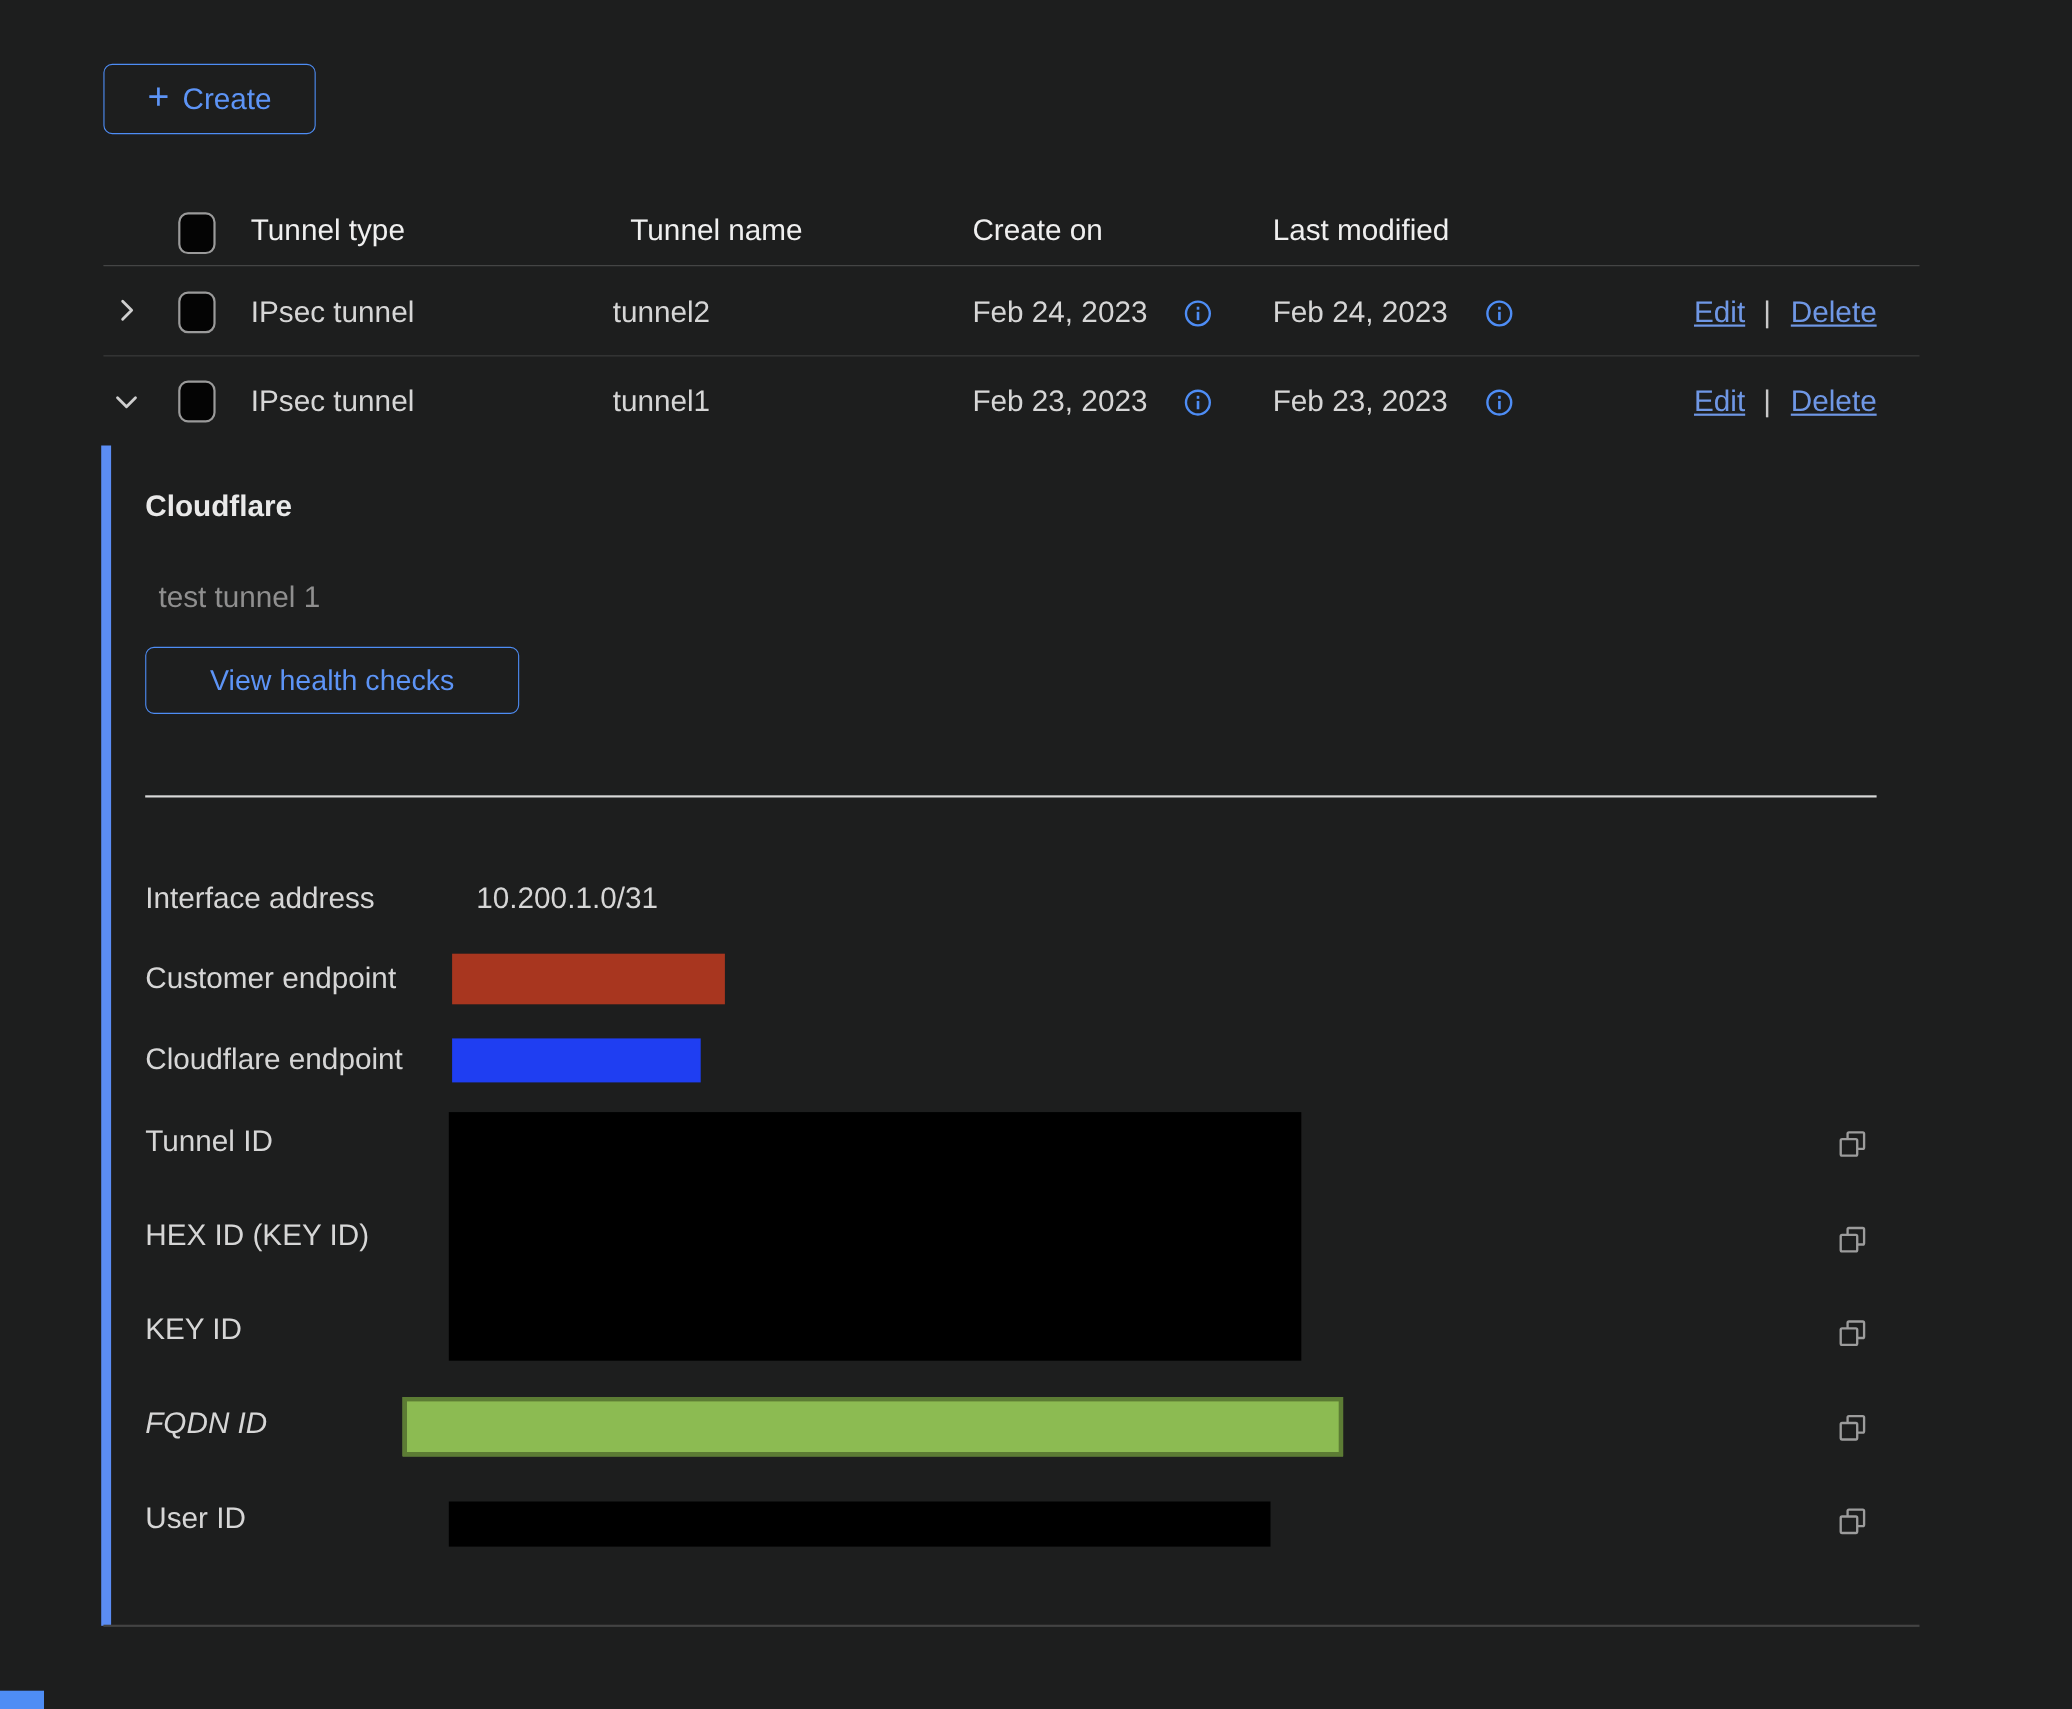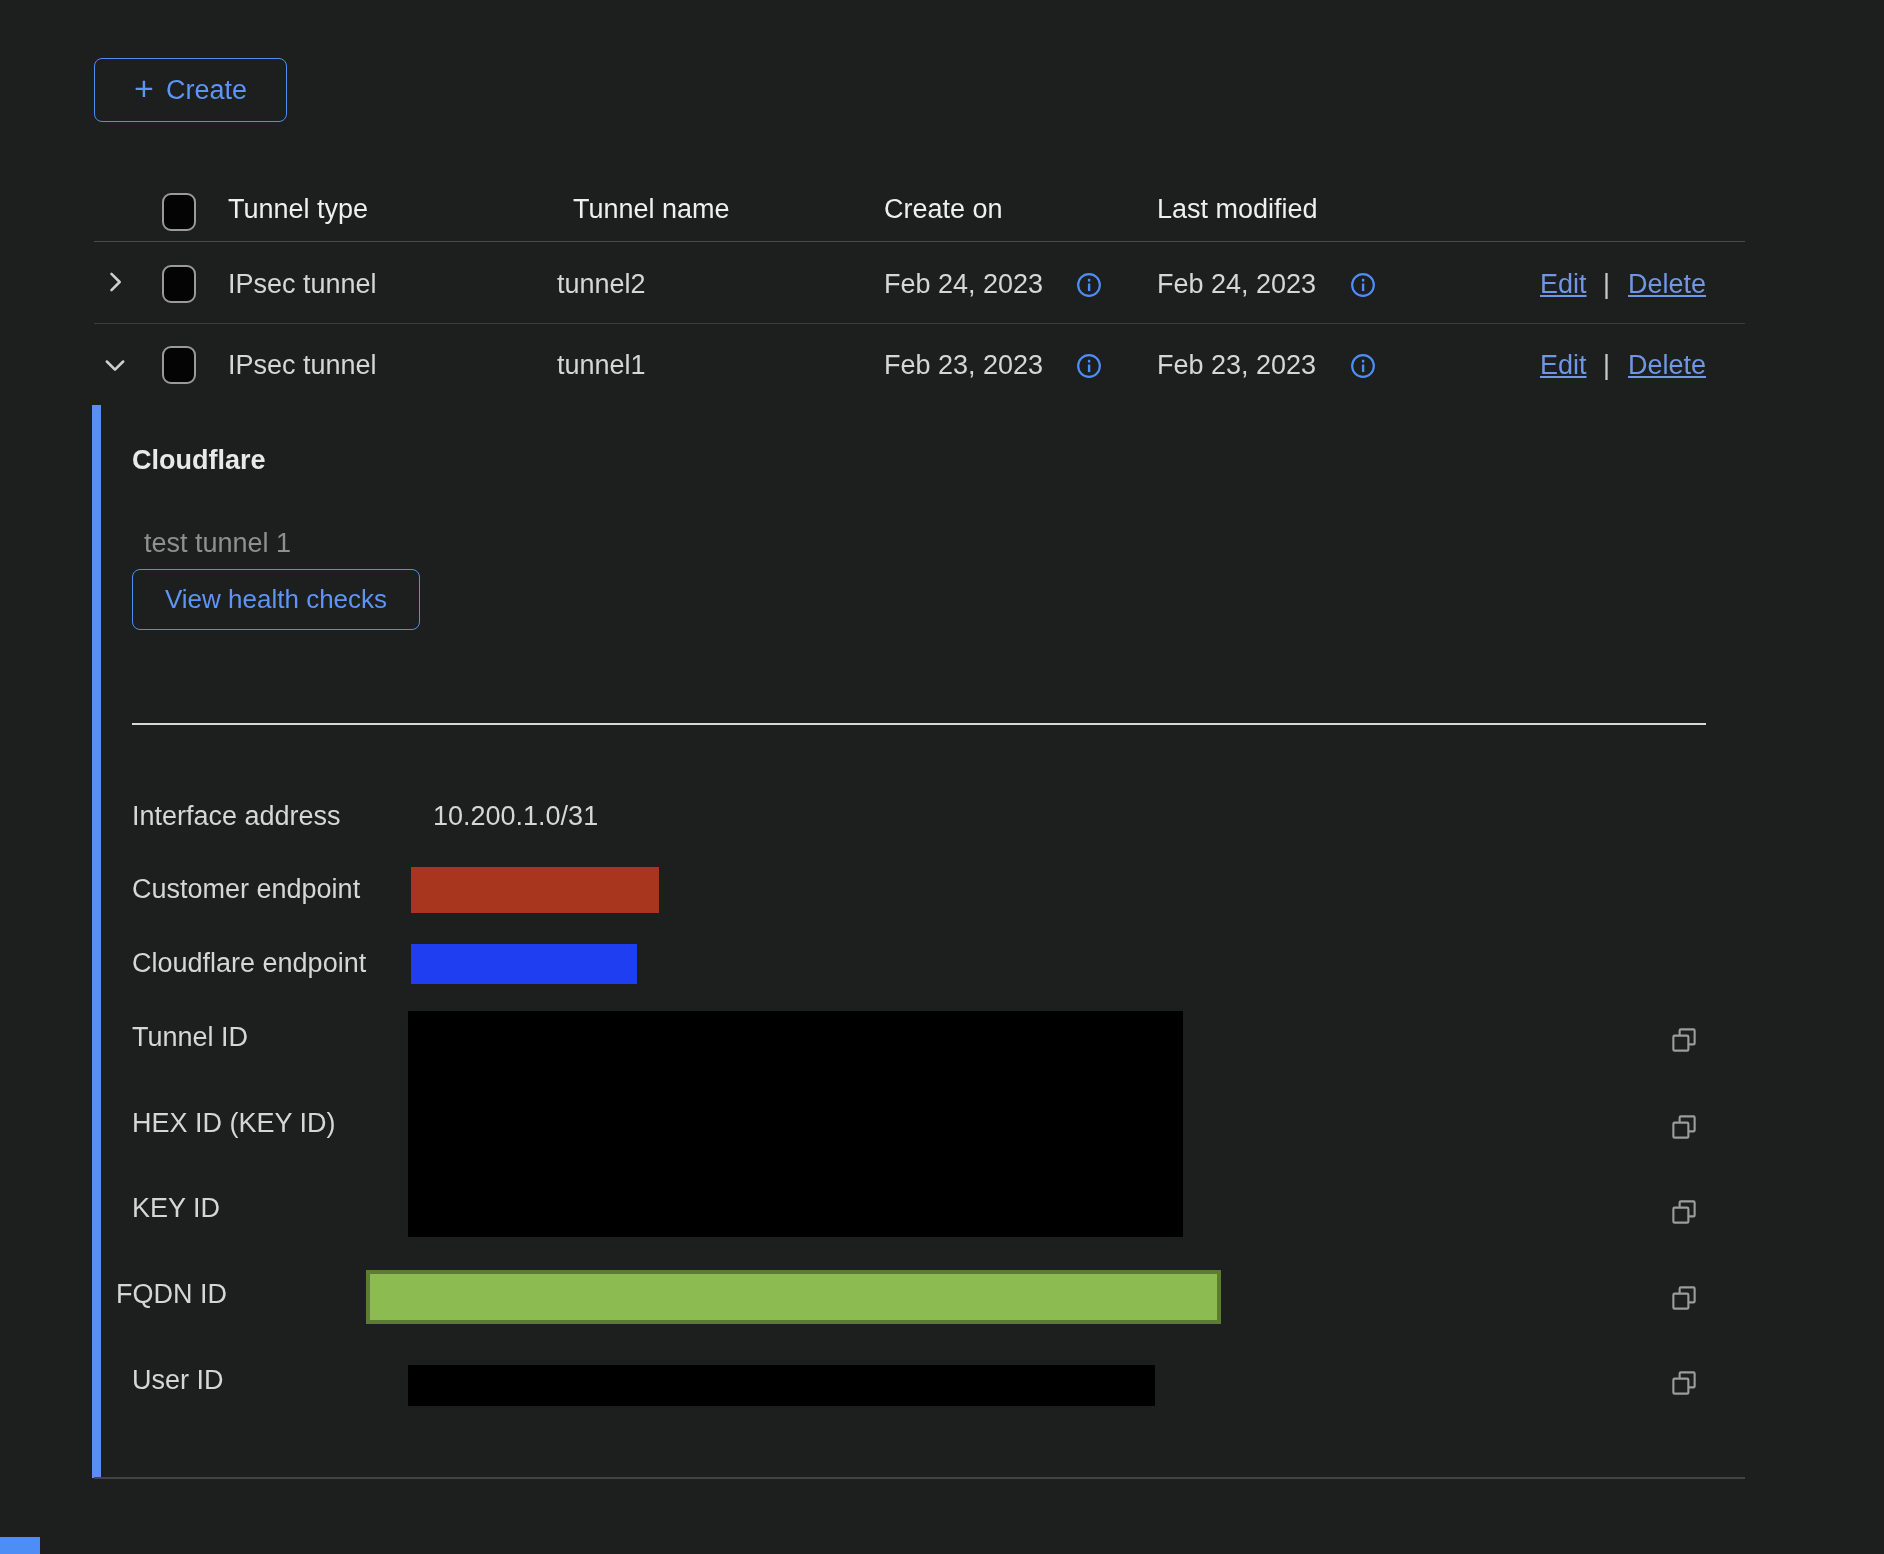--- a/index.html
+++ b/index.html
@@ -96,41 +96,41 @@
   </div>
   <div class="link abs" style="left:1540px;top:350px;">Edit</div>
   <div class="pipe abs" style="left:1603px;top:350px;">|</div>
   <div class="link abs" style="left:1628px;top:350px;">Delete</div>
 
   <div class="abs bluebar-left" style="left:92px;top:405px;width:9px;height:1073px;"></div>
 
   <div class="txt abs" style="left:132px;top:445px;color:#e9e9e9;font-weight:600;">Cloudflare</div>
   <div class="txt abs muted" style="left:144px;top:528px;">test tunnel 1</div>
 
-  <button class="btn-outline abs" style="left:132px;top:569px;width:288px;height:61px;font-size:26px;">
+  <button class="btn-outline abs" style="left:132px;top:588px;width:340px;height:61px;font-size:26px;">
     <span>View health checks</span>
   </button>
 
   <div class="abs" style="left:132px;top:723px;width:1574px;height:2px;background:#d8d8d8;"></div>
 
   <div class="txt abs" style="left:132px;top:801px;">Interface address</div>
   <div class="txt abs" style="left:433px;top:801px;">10.200.1.0/31</div>
 
   <div class="txt abs" style="left:132px;top:874px;text-align:right;">Customer endpoint</div>
   <div class="abs redact" style="left: 411px; top: 867px; width: 248px; height: 46px; background: rgb(168, 54, 31);"></div>
 
   <div class="txt abs" style="left:132px;top:948px;">Cloudflare endpoint</div>
   <div class="abs redact" style="left: 411px; top: 944px; width: 226px; height: 40px; background: rgb(31, 62, 242);"></div>
 
   <div class="abs redact" style="left: 408px; top: 1011px; width: 775px; height: 226px; background: rgb(0, 0, 0);"></div>
   <div class="txt abs" style="left:132px;top:1022px;">Tunnel ID</div>
   <div class="txt abs" style="left:132px;top:1108px;">HEX ID (KEY ID)</div>
   <div class="txt abs" style="left:132px;top:1193px;">KEY ID</div>
 
-  <div class="txt abs" style="left:116px;top:1279px;">FQDN ID</div>
+  <div class="txt abs" style="left:132px;top:1279px;font-style:italic;">FQDN ID</div>
   <div class="abs redact greenbar" style="left: 366px; top: 1270px; width: 847px; height: 46px; background: rgb(140, 187, 82);"></div>
 
   <div class="txt abs" style="left:132px;top:1365px;">User ID</div>
   <div class="abs redact" style="left: 408px; top: 1365px; width: 747px; height: 41px; background: rgb(0, 0, 0);"></div>
 
   <div class="abs copy" style="left:1669px;top:1025px;">
     <svg width="30" height="30" viewBox="0 0 24 24">
       <rect x="8.5" y="3.5" width="12" height="12" rx="1" fill="none" stroke="currentColor" stroke-width="1.7"></rect>
       <rect x="3.5" y="8.5" width="12" height="12" rx="1" fill="#1d1e1e" stroke="currentColor" stroke-width="1.7"></rect>
     </svg>

